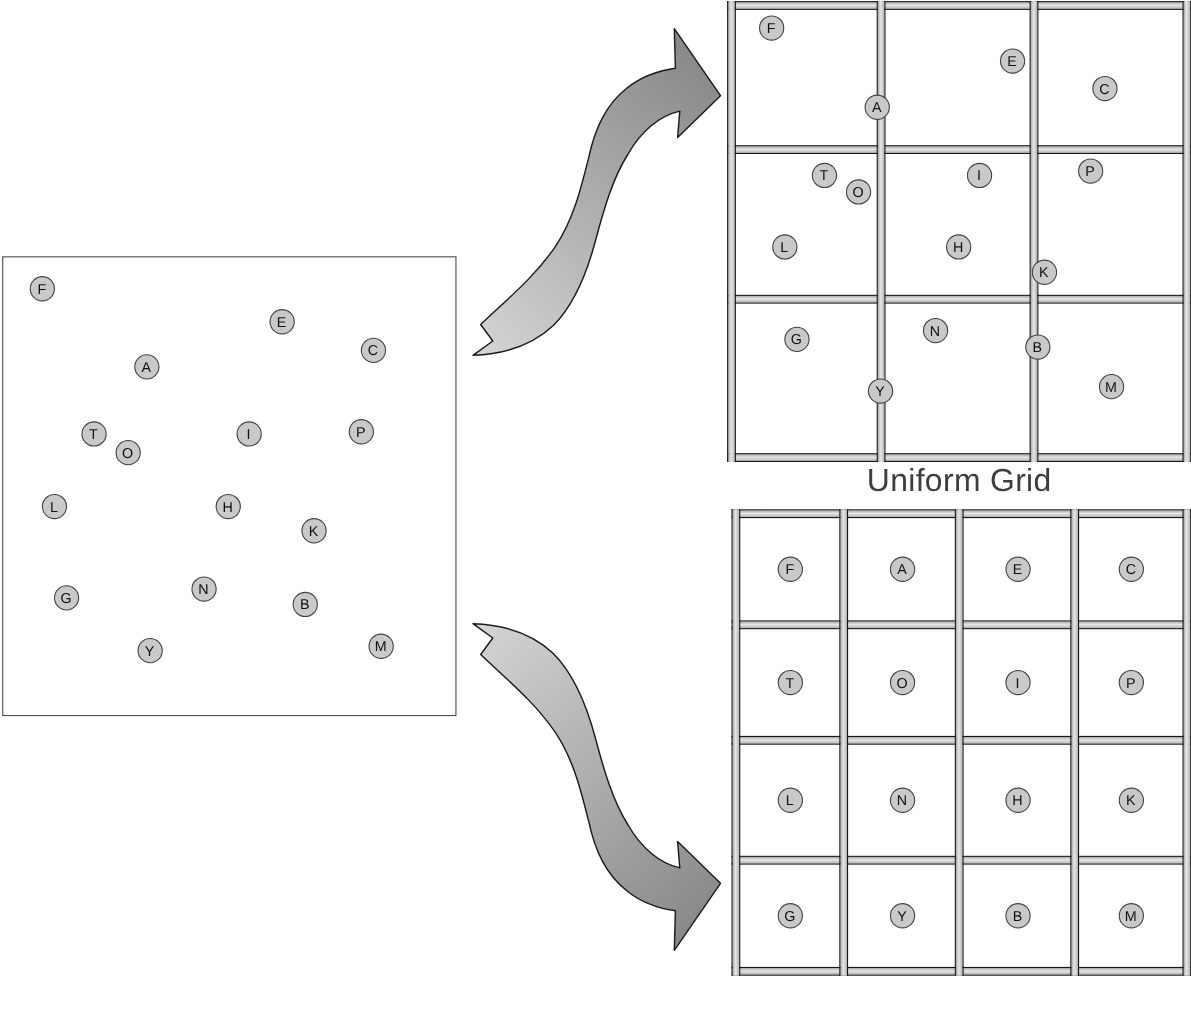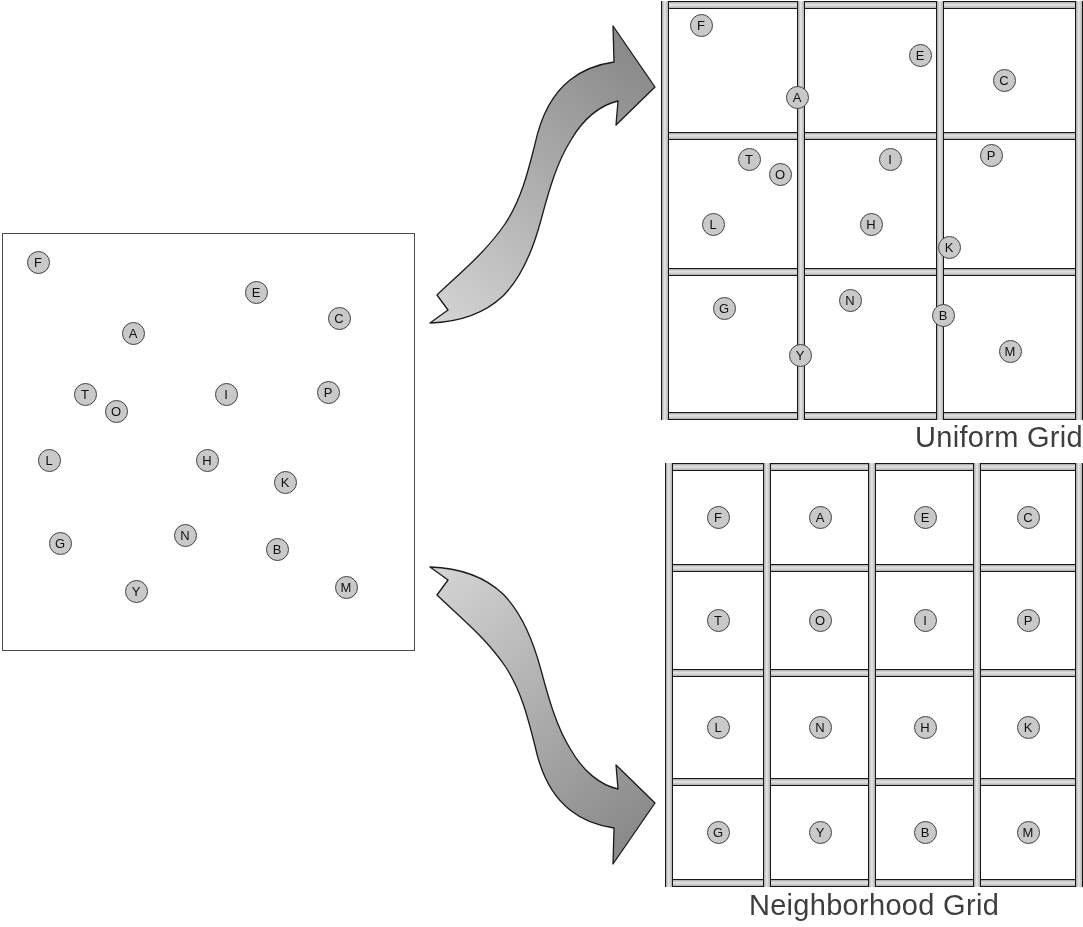--- a/index.html
+++ b/index.html
@@ -146,21 +146,21 @@
       <div class="node" style="left: 318.5px; top: 142.5px;">P</div>
       <div class="node" style="left: 40.5px; top: 211.5px;">L</div>
       <div class="node" style="left: 198.5px; top: 211.5px;">H</div>
       <div class="node" style="left: 276.5px; top: 234.5px;">K</div>
       <div class="node" style="left: 51.5px; top: 295.5px;">G</div>
       <div class="node" style="left: 177.5px; top: 287.5px;">N</div>
       <div class="node" style="left: 270.5px; top: 302.5px;">B</div>
       <div class="node" style="left: 127.5px; top: 342.5px;">Y</div>
       <div class="node" style="left: 337.5px; top: 338.5px;">M</div>
     </div>
-  <div class="grid-label" style="left:661px; top:421px; width:422px;text-align:right;">Uniform Grid</div>
+  <div class="grid-label" style="left:661px; top:421px; width:422px;">Uniform Grid</div>
 
   <div class="grid" style="left: 665px; top: 463px; width: 418px; height: 424px;">
       <div class="beam h" style="top: 0px;"></div>
       <div class="beam h" style="top: 101px;"></div>
       <div class="beam h" style="top: 206px;"></div>
       <div class="beam h" style="top: 315px;"></div>
       <div class="beam h" style="top: 416px;"></div>
       <div class="beam v" style="left: 0px;"></div>
       <div class="beam v" style="left: 98px;"></div>
       <div class="beam v" style="left: 203px;"></div>
@@ -176,15 +176,14 @@
       <div class="node" style="left: 351.5px; top: 145.5px;">P</div>
       <div class="node" style="left: 41.5px; top: 252.5px;">L</div>
       <div class="node" style="left: 143.5px; top: 252.5px;">N</div>
       <div class="node" style="left: 248.5px; top: 252.5px;">H</div>
       <div class="node" style="left: 351.5px; top: 252.5px;">K</div>
       <div class="node" style="left: 41.5px; top: 357.5px;">G</div>
       <div class="node" style="left: 143.5px; top: 357.5px;">Y</div>
       <div class="node" style="left: 248.5px; top: 357.5px;">B</div>
       <div class="node" style="left: 351.5px; top: 357.5px;">M</div>
     </div>
-  <div class="grid-label" style="left:665px; top:889px; width:418px;">Neighborhood Grid</div>
 
 </div>
 
 </body></html>

